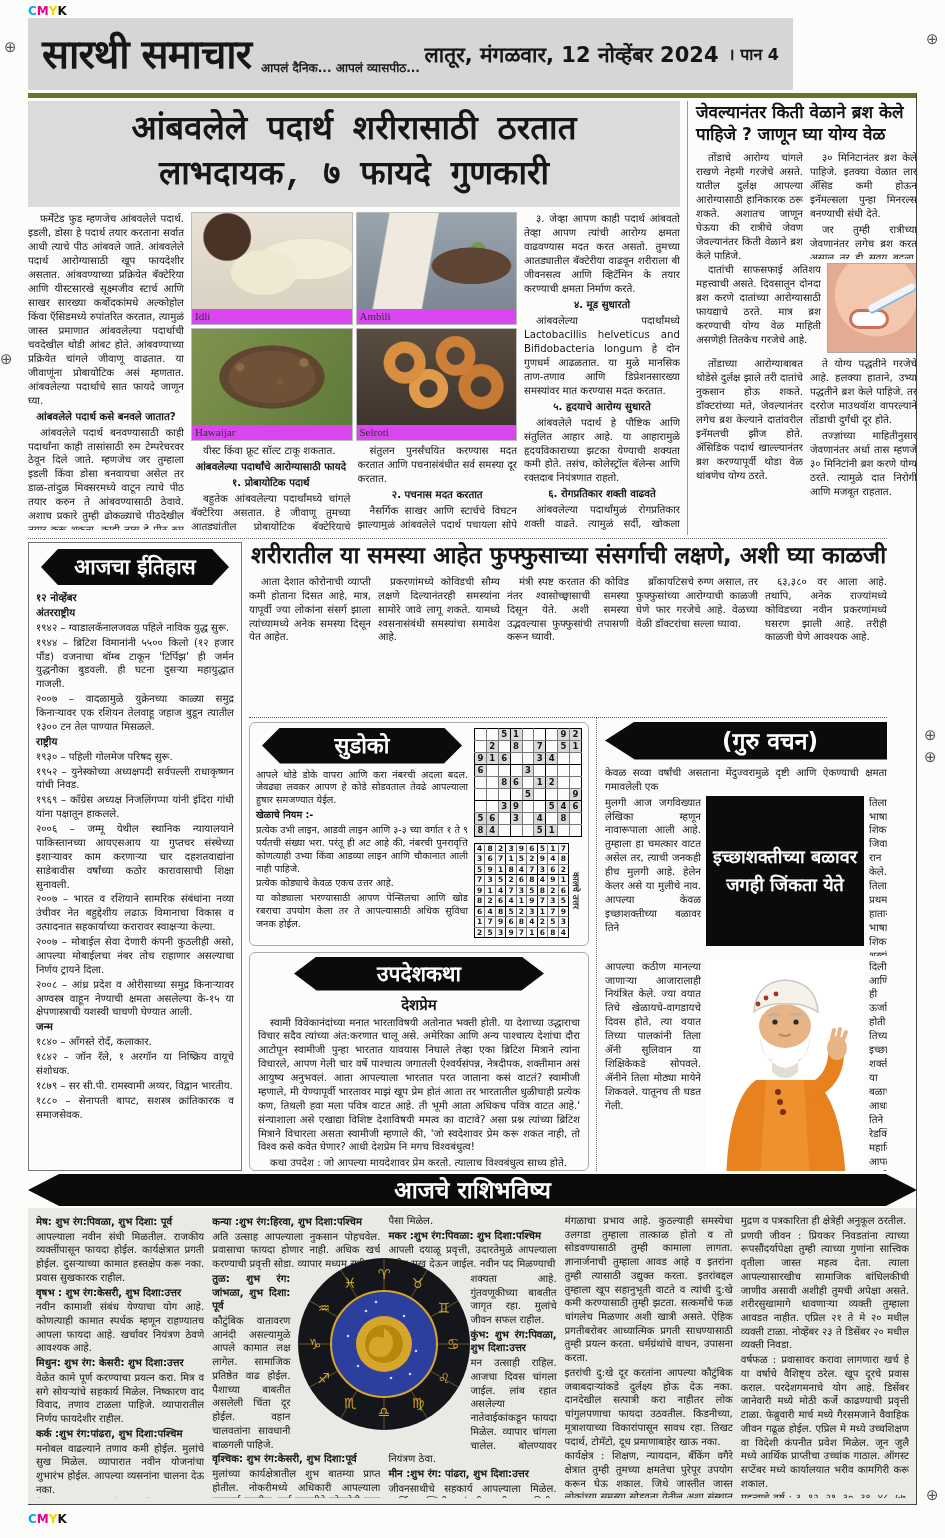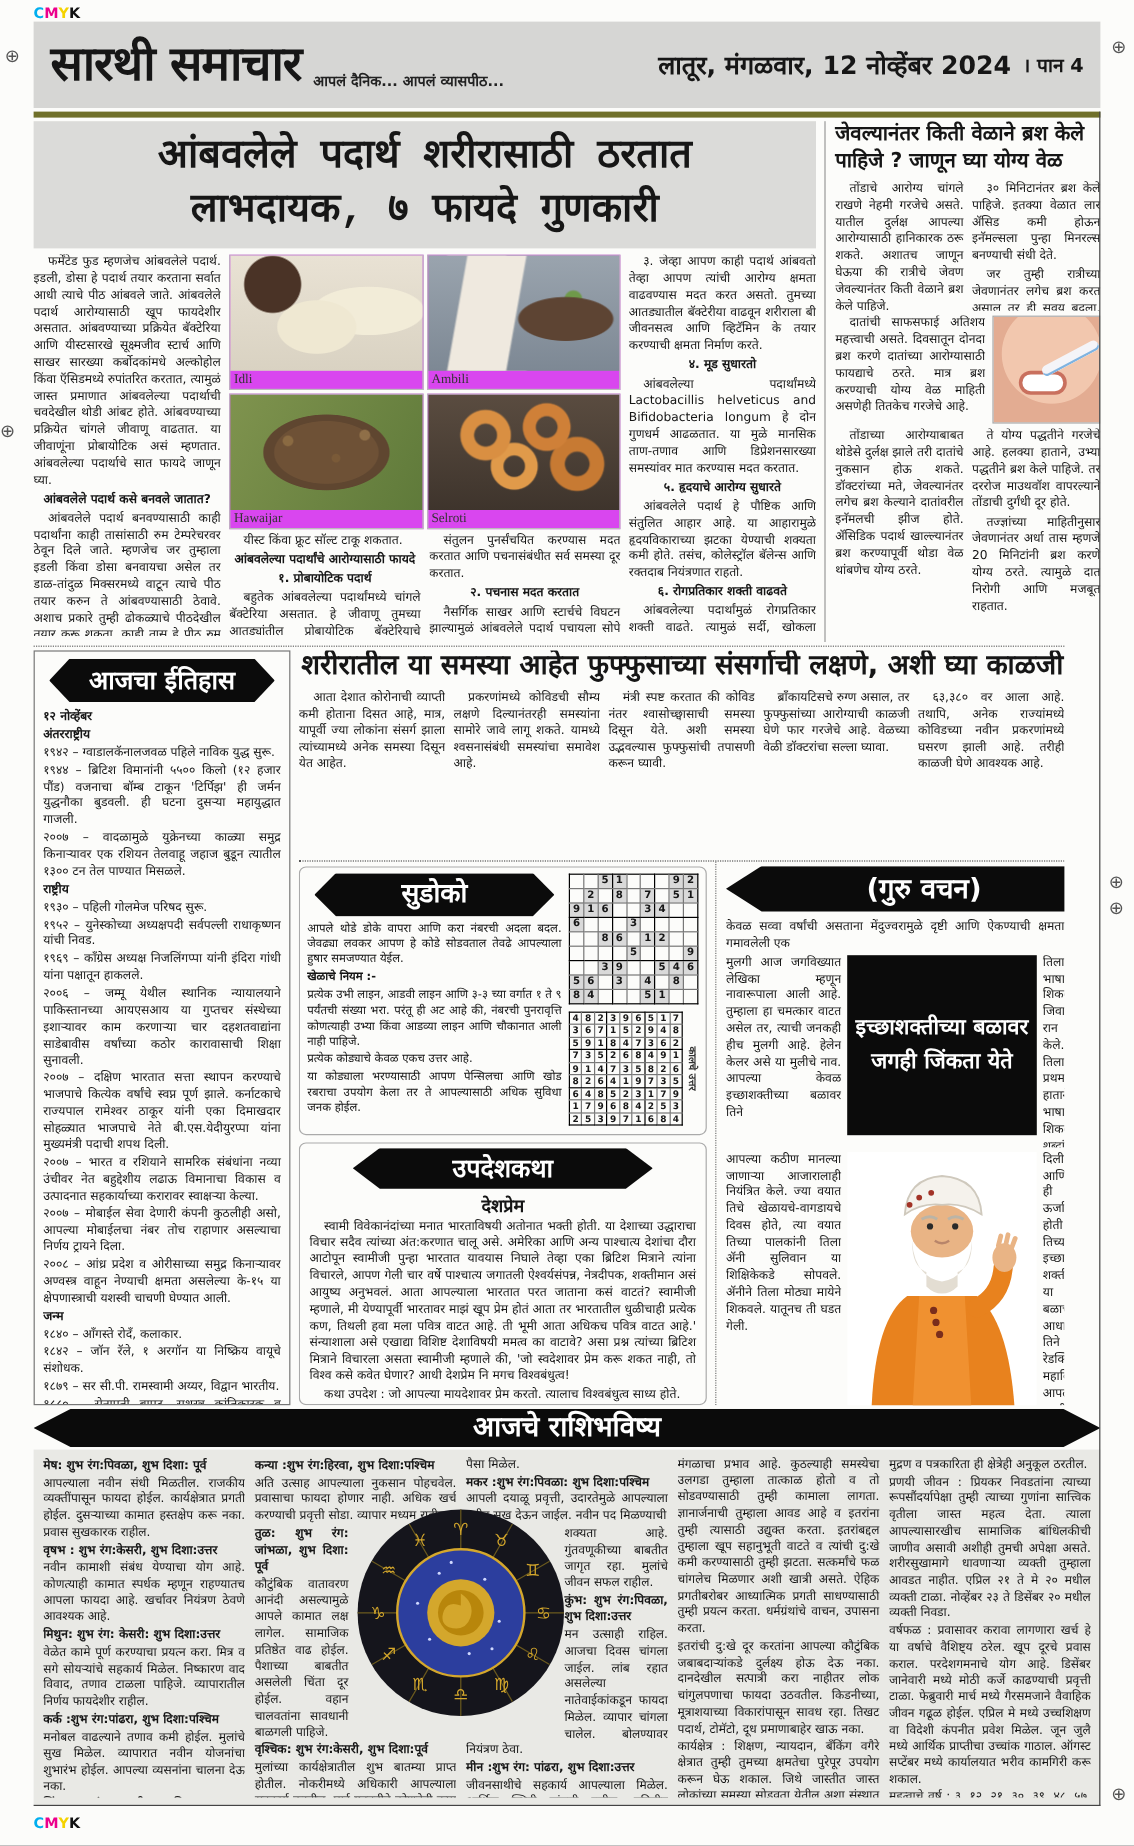--- a/index.html
+++ b/index.html
@@ -6,21 +6,21 @@
   .page{position:relative;width:945px;height:1538px;margin:0 auto;background:#fcfcfa;
         font-family:"DejaVu Sans",sans-serif;color:#161616;overflow:hidden;}
   
   p{margin:0 0 2px 0;text-indent:12px;}
   .bh{font-weight:bold;text-indent:0;margin-top:1px;}
   
   .cmyk{position:absolute;font:bold 12px "DejaVu Sans",sans-serif;letter-spacing:0;}
   .cmyk .c{color:#00aeef}.cmyk .m{color:#ec008c}.cmyk .y{color:#f5d300}.cmyk .k{color:#111}
   .regmark{position:absolute;color:#555;font-size:15px;line-height:1;}
   
-  .masthead{position:absolute;left:28px;top:18px;width:889px;height:72px;background:#d6d6d4;
+  .masthead{position:absolute;left:28px;top:18px;width:765px;height:72px;background:#d6d6d4;
             display:flex;align-items:center;padding:0 14px;box-sizing:border-box;}
   .mast-title{font-size:40px;font-weight:bold;letter-spacing:-1px;line-height:1;}
   .mast-tag{font-size:12px;font-weight:bold;margin:26px 0 0 10px;color:#222;}
   .mast-right{margin-left:auto;display:flex;align-items:center;gap:10px;}
   .mast-date{font-size:21px;font-weight:bold;}
   .mast-page{font-size:16px;font-weight:bold;}
   .oliverule{position:absolute;left:28px;top:93px;width:889px;height:5px;background:#70702a;}
   
   .main-row{position:absolute;left:28px;top:101px;width:889px;height:434px;display:flex;}
   .art-left{width:660px;border-right:1px solid #999;padding-right:7px;box-sizing:border-box;}
@@ -245,42 +245,41 @@
           <div class="teeth"></div>
           <div class="tbrush"></div>
         </div>
       </div>
       <div class="brush-cols row-flex1">
         <div>
             <p>तोंडाच्या आरोग्याबाबत थोडेसे दुर्लक्ष झाले तरी दातांचे नुकसान होऊ शकते. डॉक्टरांच्या मते, जेवल्यानंतर लगेच ब्रश केल्याने दातांवरील इनॅमलची झीज होते. ॲसिडिक पदार्थ खाल्ल्यानंतर ब्रश करण्यापूर्वी थोडा वेळ थांबणेच योग्य ठरते.</p>
           </div>
         <div>
             <p>ते योग्य पद्धतीने गरजेचे आहे. हलक्या हाताने, उभ्या पद्धतीने ब्रश केले पाहिजे. तर दररोज माउथवॉश वापरल्याने तोंडाची दुर्गंधी दूर होते.</p>
-            <p>तज्ज्ञांच्या माहितीनुसार जेवणानंतर अर्धा तास म्हणजे 20 मिनिटांनी ब्रश करणे योग्य ठरते. त्यामुळे दात निरोगी आणि मजबूत राहतात.</p>
+            <p>तज्ज्ञांच्या माहितीनुसार जेवणानंतर अर्धा तास म्हणजे ३० मिनिटांनी ब्रश करणे योग्य ठरते. त्यामुळे दात निरोगी आणि मजबूत राहतात.</p>
           </div>
       </div>
     </div>
   </div>
 
   <div class="middle">
 
     <div class="history">
       <div class="banner">आजचा ईतिहास</div>
       <div class="history-list">
           <p class="bh">१२ नोव्हेंबर</p>
           <p class="bh">अंतरराष्ट्रीय</p>
           <p>१९४२ – ग्वाडालकॅनालजवळ पहिले नाविक युद्ध सुरू.</p>
           <p>१९४४ – ब्रिटिश विमानांनी ५५०० किलो (१२ हजार पौंड) वजनाचा बॉम्ब टाकून 'टिर्पिझ' ही जर्मन युद्धनौका बुडवली. ही घटना दुसऱ्या महायुद्धात गाजली.</p>
           <p>२००७ – वादळामुळे युक्रेनच्या काळ्या समुद्र किनाऱ्यावर एक रशियन तेलवाहू जहाज बुडून त्यातील १३०० टन तेल पाण्यात मिसळले.</p>
           <p class="bh">राष्ट्रीय</p>
           <p>१९३० – पहिली गोलमेज परिषद सुरू.</p>
           <p>१९५२ – युनेस्कोच्या अध्यक्षपदी सर्वपल्ली राधाकृष्णन यांची निवड.</p>
           <p>१९६९ – काँग्रेस अध्यक्ष निजलिंगप्पा यांनी इंदिरा गांधी यांना पक्षातून हाकलले.</p>
           <p>२००६ – जम्मू येथील स्थानिक न्यायालयाने पाकिस्तानच्या आयएसआय या गुप्तचर संस्थेच्या इशाऱ्यावर काम करणाऱ्या चार दहशतवाद्यांना साडेबावीस वर्षांच्या कठोर कारावासाची शिक्षा सुनावली.</p>
-          <p>२००७ – दक्षिण भारतात सत्ता स्थापन करण्याचे भाजपाचे कित्येक वर्षांचे स्वप्न पूर्ण झाले. कर्नाटकाचे राज्यपाल रामेश्वर ठाकूर यांनी एका दिमाखदार सोहळ्यात भाजपाचे नेते बी.एस.येदीयुरप्पा यांना मुख्यमंत्री पदाची शपथ दिली.</p>
           <p>२००७ – भारत व रशियाने सामरिक संबंधांना नव्या उंचीवर नेत बहुद्देशीय लढाऊ विमानाचा विकास व उत्पादनात सहकार्याच्या करारावर स्वाक्षऱ्या केल्या.</p>
           <p>२००७ – मोबाईल सेवा देणारी कंपनी कुठलीही असो, आपल्या मोबाईलचा नंबर तोच राहाणार असल्याचा निर्णय ट्रायने दिला.</p>
           <p>२००८ – आंध्र प्रदेश व ओरीसाच्या समुद्र किनाऱ्यावर अण्वस्त्र वाहून नेण्याची क्षमता असलेल्या के-१५ या क्षेपणास्त्राची यशस्वी चाचणी घेण्यात आली.</p>
           <p class="bh">जन्म</p>
           <p>१८४० – आँगस्ते रोदँ, कलाकार.</p>
           <p>१८४२ – जॉन रॅले, १ अरगॉन या निष्क्रिय वायूचे संशोधक.</p>
           <p>१८७९ – सर सी.पी. रामस्वामी अय्यर, विद्वान भारतीय.</p>
           <p>१८८० – सेनापती बापट, सशस्त्र क्रांतिकारक व समाजसेवक.</p>
         </div>
     </div>

